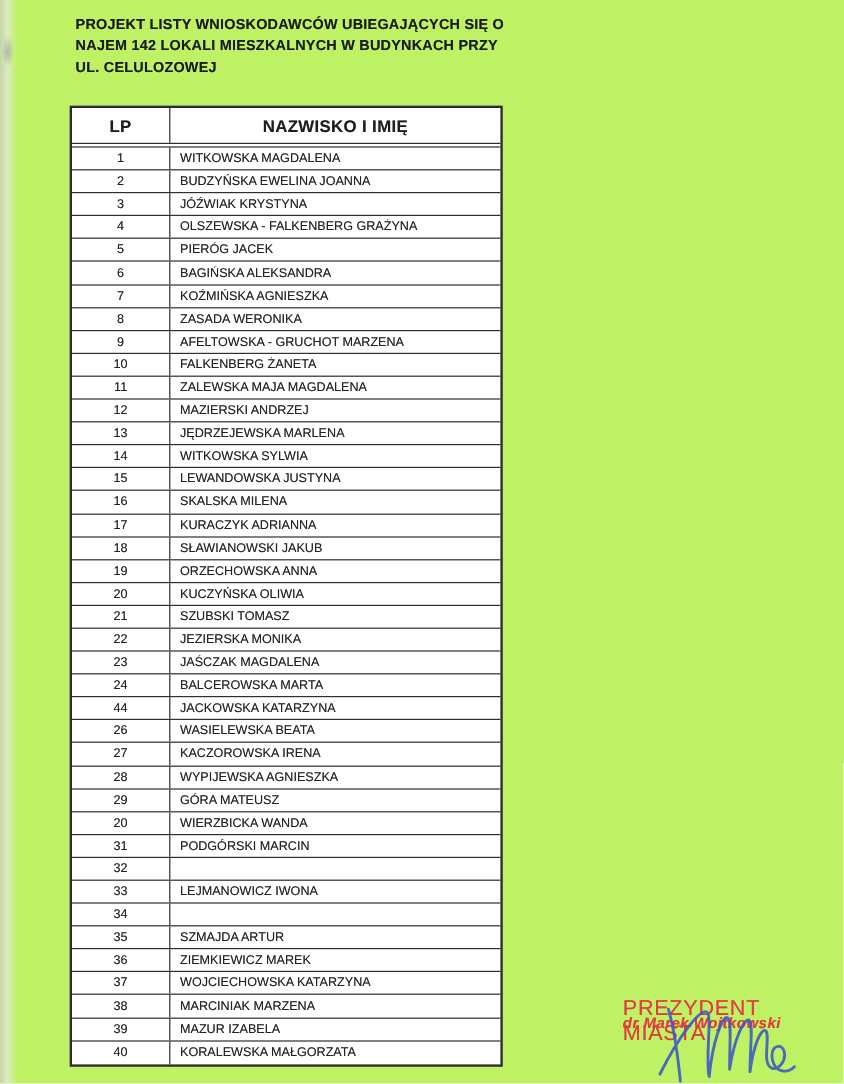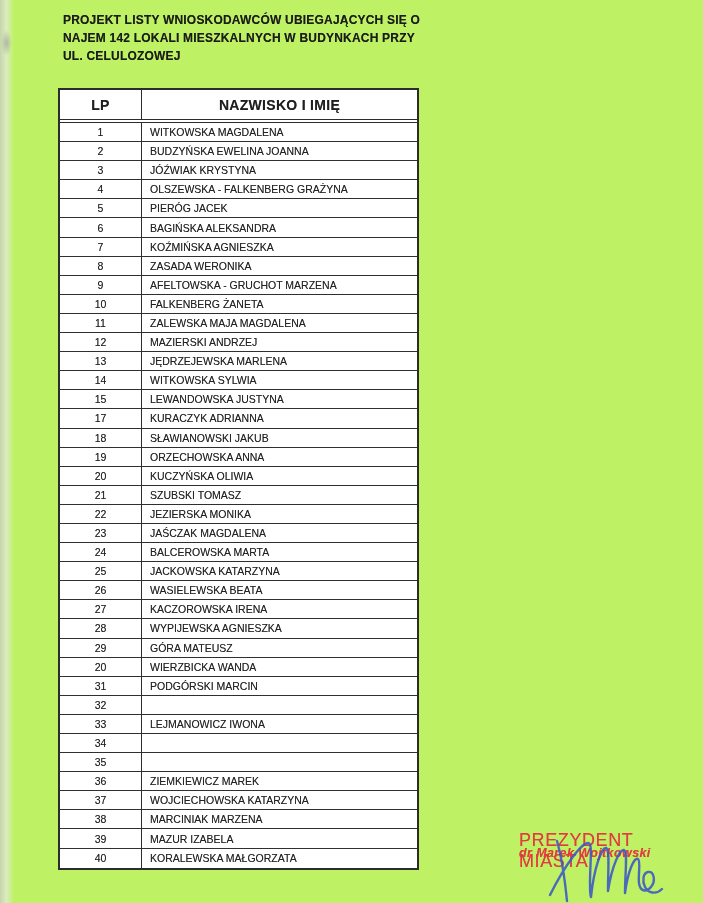--- a/index.html
+++ b/index.html
@@ -148,20 +148,24 @@
         </div>
         <div class="tr">
           <div class="cell-lp td">14</div>
           <div class="cell-name td">WITKOWSKA SYLWIA</div>
         </div>
         <div class="tr">
           <div class="cell-lp td">15</div>
           <div class="cell-name td">LEWANDOWSKA JUSTYNA</div>
         </div>
         <div class="tr">
+          <div class="cell-lp td">16</div>
+          <div class="cell-name td">SKALSKA MILENA</div>
+        </div>
+        <div class="tr">
           <div class="cell-lp td">17</div>
           <div class="cell-name td">KURACZYK ADRIANNA</div>
         </div>
         <div class="tr">
           <div class="cell-lp td">18</div>
           <div class="cell-name td">SŁAWIANOWSKI JAKUB</div>
         </div>
         <div class="tr">
           <div class="cell-lp td">19</div>
           <div class="cell-name td">ORZECHOWSKA ANNA</div>
@@ -180,21 +184,21 @@
         </div>
         <div class="tr">
           <div class="cell-lp td">23</div>
           <div class="cell-name td">JAŚCZAK MAGDALENA</div>
         </div>
         <div class="tr">
           <div class="cell-lp td">24</div>
           <div class="cell-name td">BALCEROWSKA MARTA</div>
         </div>
         <div class="tr">
-          <div class="cell-lp td">25</div>
+          <div class="cell-lp td">44</div>
           <div class="cell-name td">JACKOWSKA KATARZYNA</div>
         </div>
         <div class="tr">
           <div class="cell-lp td">26</div>
           <div class="cell-name td">WASIELEWSKA BEATA</div>
         </div>
         <div class="tr">
           <div class="cell-lp td">27</div>
           <div class="cell-name td">KACZOROWSKA IRENA</div>
         </div>
@@ -219,20 +223,21 @@
         </div>
         <div class="tr">
           <div class="cell-lp td">33</div>
           <div class="cell-name td">LEJMANOWICZ IWONA</div>
         </div>
         <div class="tr">
           <div class="cell-lp td">34</div>
         </div>
         <div class="tr">
           <div class="cell-lp td">35</div>
+          <div class="cell-name td">SZMAJDA ARTUR</div>
         </div>
         <div class="tr">
           <div class="cell-lp td">36</div>
           <div class="cell-name td">ZIEMKIEWICZ MAREK</div>
         </div>
         <div class="tr">
           <div class="cell-lp td">37</div>
           <div class="cell-name td">WOJCIECHOWSKA KATARZYNA</div>
         </div>
         <div class="tr">

